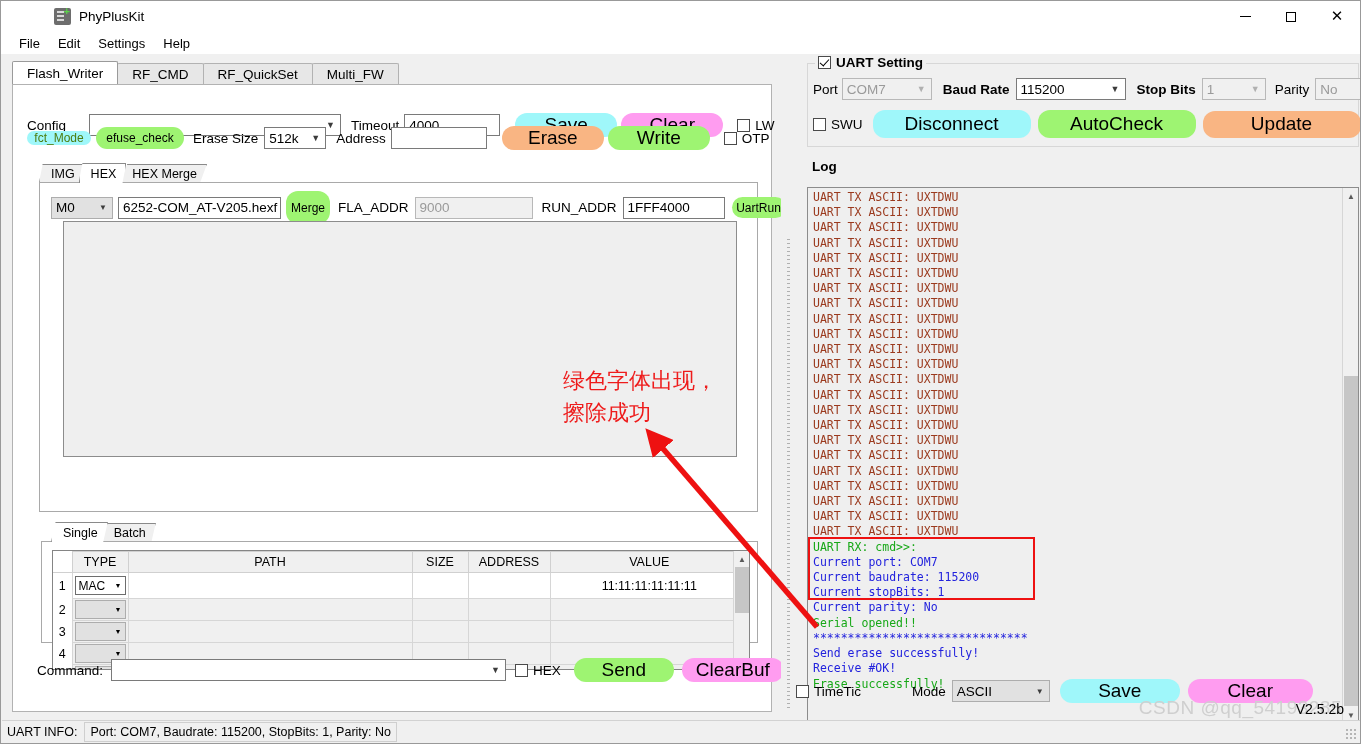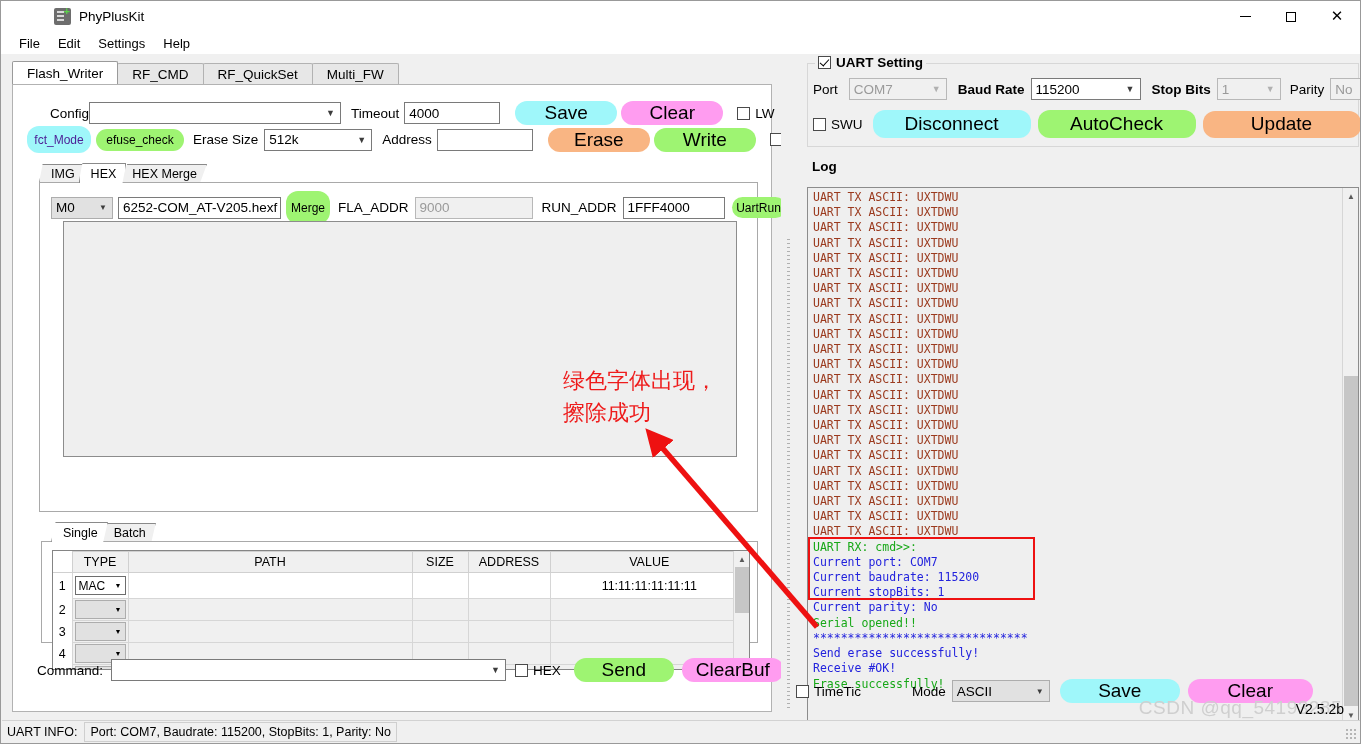--- a/index.html
+++ b/index.html
@@ -298,41 +298,41 @@
 
     <div class="tabstrip">
       <div class="tab active">Flash_Writer</div>
       <div class="tab">RF_CMD</div>
       <div class="tab">RF_QuickSet</div>
       <div class="tab">Multi_FW</div>
     </div>
 
     <div class="tabpanel">
 
-      <div class="row" style="left:14px; top:16px;text-align:right;">
+      <div class="row" style="left:14px; top:28px;">
         <span class="lbl" style="width:62px;">Config</span>
         <span class="combo" style="width:252px;">
           <span></span>
           <span class="arrow">▼</span>
         </span>
         <span class="lbl" style="margin-left:10px;">Timeout</span>
         <span class="txt" style="width:96px; margin-left:5px;">4000</span>
         <span class="pill cyan" style="width:102px; margin-left:15px;">Save</span>
         <span class="pill pink" style="width:102px; margin-left:4px;">Clear</span>
         <span class="chk" style="margin-left:14px;">
           <span class="box"></span>
           <span>LW</span>
         </span>
       </div>
 
       <div class="row" style="left:14px; top:41px;">
-        <span class="pill cyan" style="width:64px; height:27px; font-size:12px; color:#4c1d95;">fct_Mode</span>
+        <span class="pill cyan" style="width:64px; height:14px; font-size:12px; color:#4d7c0f;">fct_Mode</span>
         <span class="pill green" style="width:88px; height:22px; font-size:12px; margin-left:5px;">efuse_check</span>
         <span class="lbl" style="margin-left:9px;">Erase Size</span>
-        <span class="combo" style="width:108px; margin-left:6px;">
+        <span class="combo" style="width:62px; margin-left:6px;">
           <span>512k</span>
           <span class="arrow">▼</span>
         </span>
         <span class="lbl" style="margin-left:10px;">Address</span>
         <span class="txt" style="width:96px; margin-left:5px;"></span>
         <span class="pill orange" style="width:102px; margin-left:15px;">Erase</span>
         <span class="pill green" style="width:102px; margin-left:4px;">Write</span>
         <span class="chk" style="margin-left:14px;">
           <span class="box"></span>
           <span>OTP</span>
@@ -484,21 +484,21 @@
     <div class="groupbox" style="left:11px; top:9px; width:552px; height:84px;">
       <div class="gtitle">
         <span class="chk">
           <span class="box checked"></span>
         </span>
         <span>UART Setting</span>
       </div>
 
       <div class="row" style="left:5px; top:14px;">
         <span class="lbl">Port</span>
-        <span class="combo disabled" style="width:98px; margin-left:11px;">
+        <span class="combo disabled" style="width:90px; margin-left:4px;">
           <span>COM7</span>
           <span class="arrow">▼</span>
         </span>
         <span class="lbl" style="margin-left:11px; font-weight:bold;">Baud Rate</span>
         <span class="combo" style="width:110px; margin-left:6px;">
           <span>115200</span>
           <span class="arrow">▼</span>
         </span>
         <span class="lbl" style="margin-left:11px; font-weight:bold;">Stop Bits</span>
         <span class="combo disabled" style="width:64px; margin-left:6px;">

